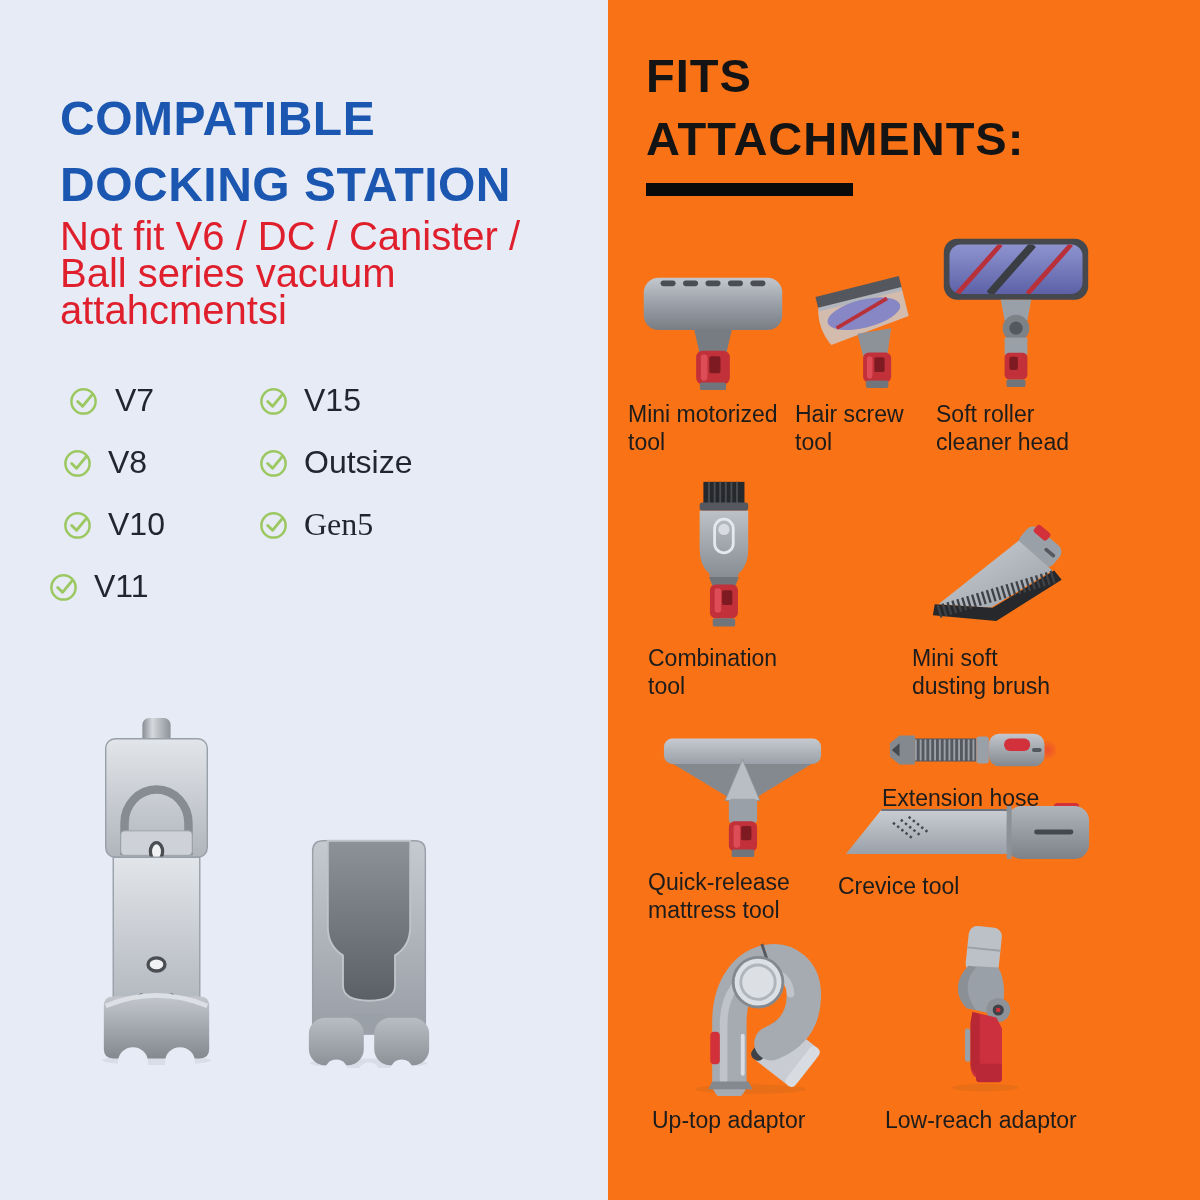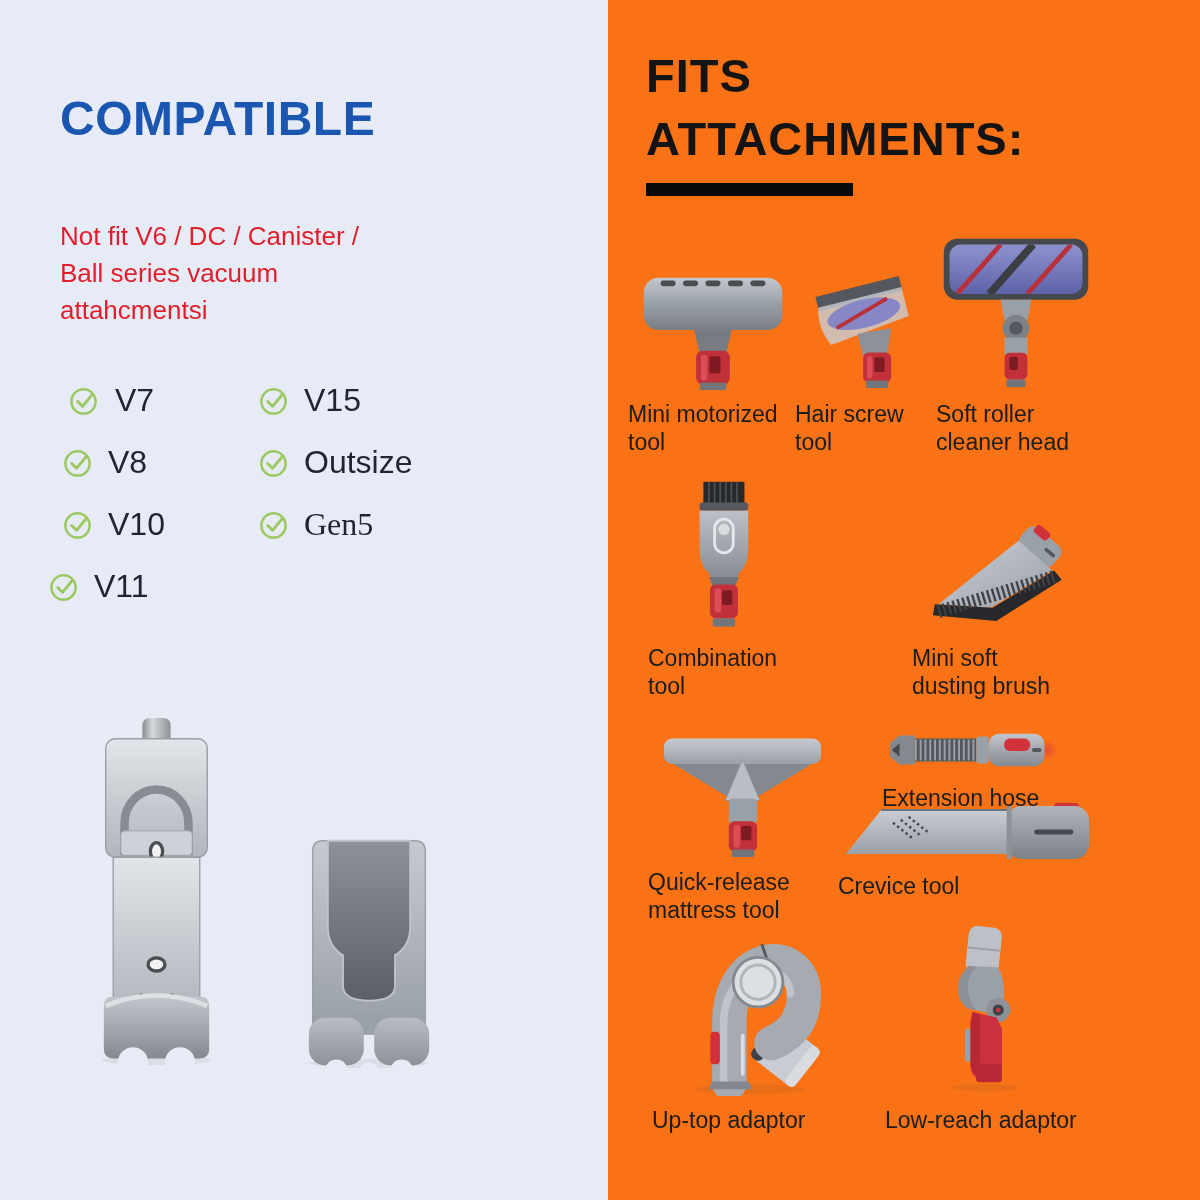--- a/index.html
+++ b/index.html
@@ -11,21 +11,21 @@
     position:absolute; left:0; top:0; width:608px; height:1200px;
     background:#e7ebf6;
   }
   .title {
     position:absolute; left:60px; top:86px;
     font-size:48px; font-weight:bold; color:#1b57b0;
     line-height:66px; letter-spacing:0.5px; white-space:nowrap;
   }
   .warning {
     position:absolute; left:60px; top:218px;
-    font-size:26px; color:#e01f2d; line-height:37px; white-space:pre-line;
+    font-size:40px; color:#e01f2d; line-height:37px; white-space:pre-line;
   }
   .check-item {
     position:absolute; display:flex; align-items:center; gap:15px;
   }
   .check-icon svg { display:block; }
   .check-label { font-size:32px; color:#1f2630; }
   .dock-img { position:absolute; }
   .dock-img svg { display:block; }
 
   .fits-heading {
@@ -50,20 +50,21 @@
   }
 </style>
 </head>
 <body>
 
 <div class="canvas">
 
   <div class="left-panel">
     <div class="title">
       <div>COMPATIBLE</div>
+      <div>DOCKING STATION</div>
     </div>
     <div class="warning">Not fit V6 / DC / Canister /
 Ball series vacuum
 attahcmentsi</div>
 
     <div class="check-item" style="left:68px; top:382px;gap:16px;">
       <span class="check-icon">
           <svg width="31" height="31" viewBox="0 0 32 32">
             <circle cx="16" cy="17" r="12.5" fill="none" stroke="#9cc862" stroke-width="2.6"></circle>
             <path d="M10 17 L15 22 L25 10" fill="none" stroke="#9cc862" stroke-width="3" stroke-linecap="round" stroke-linejoin="round"></path>

